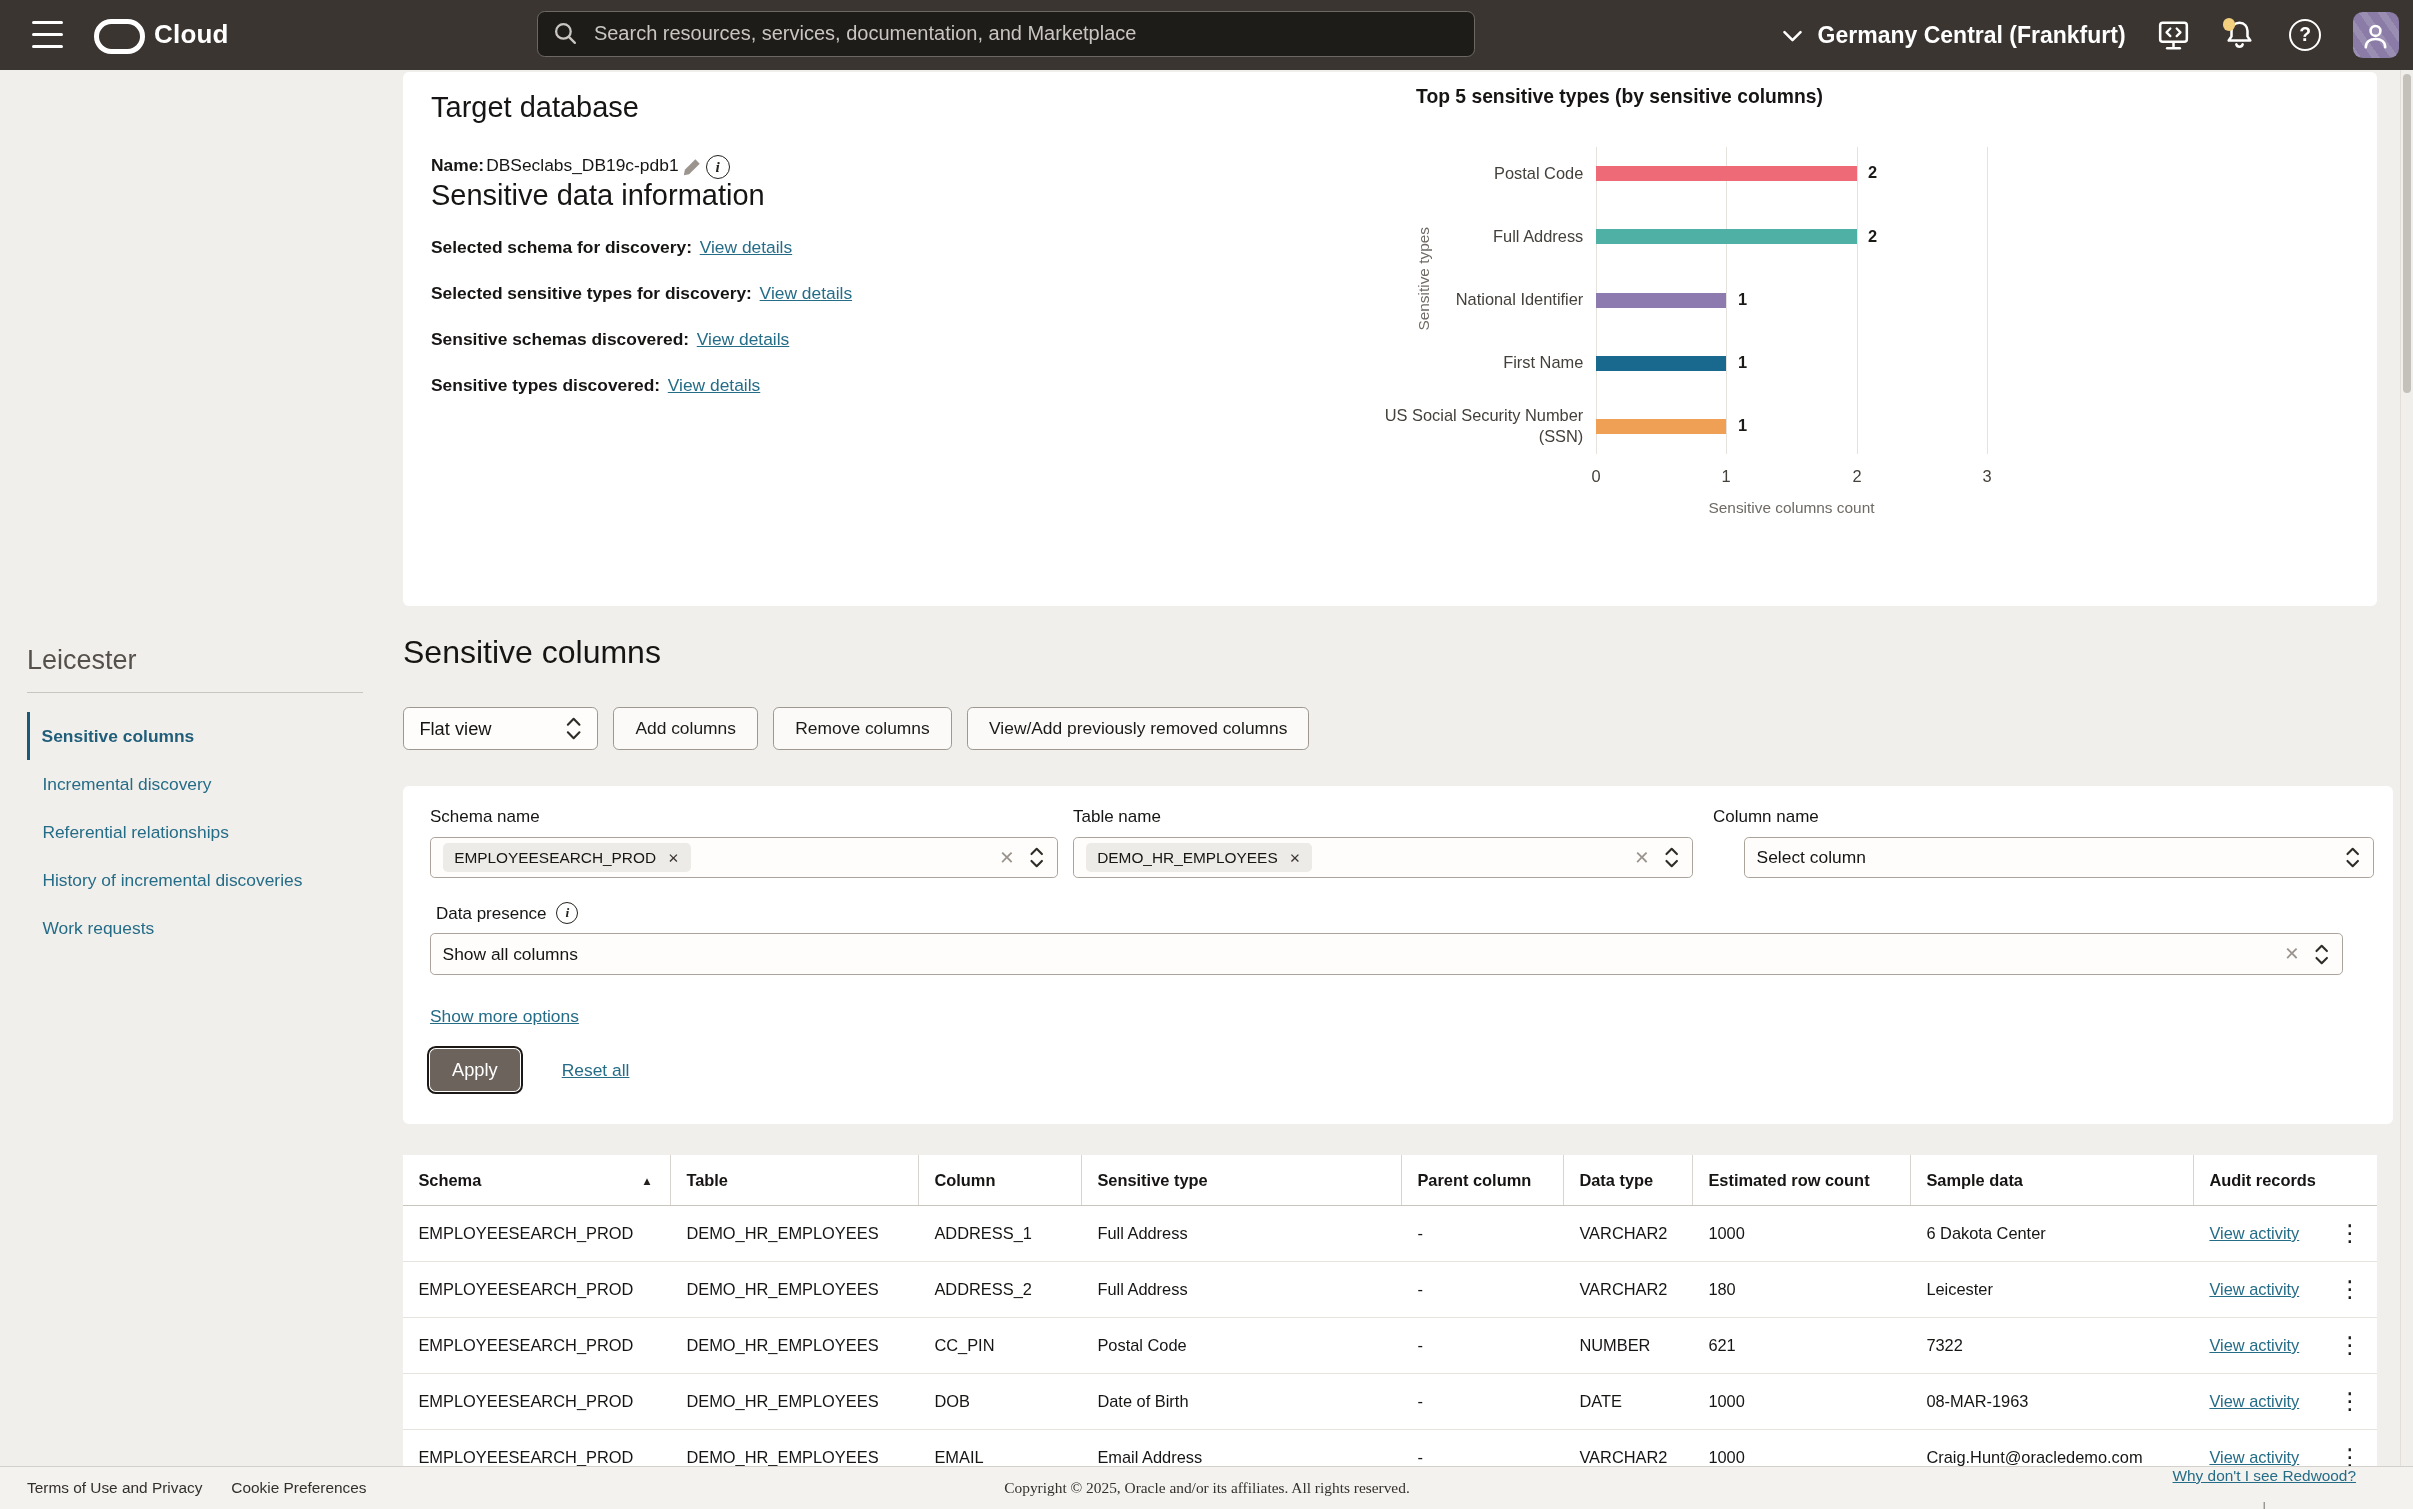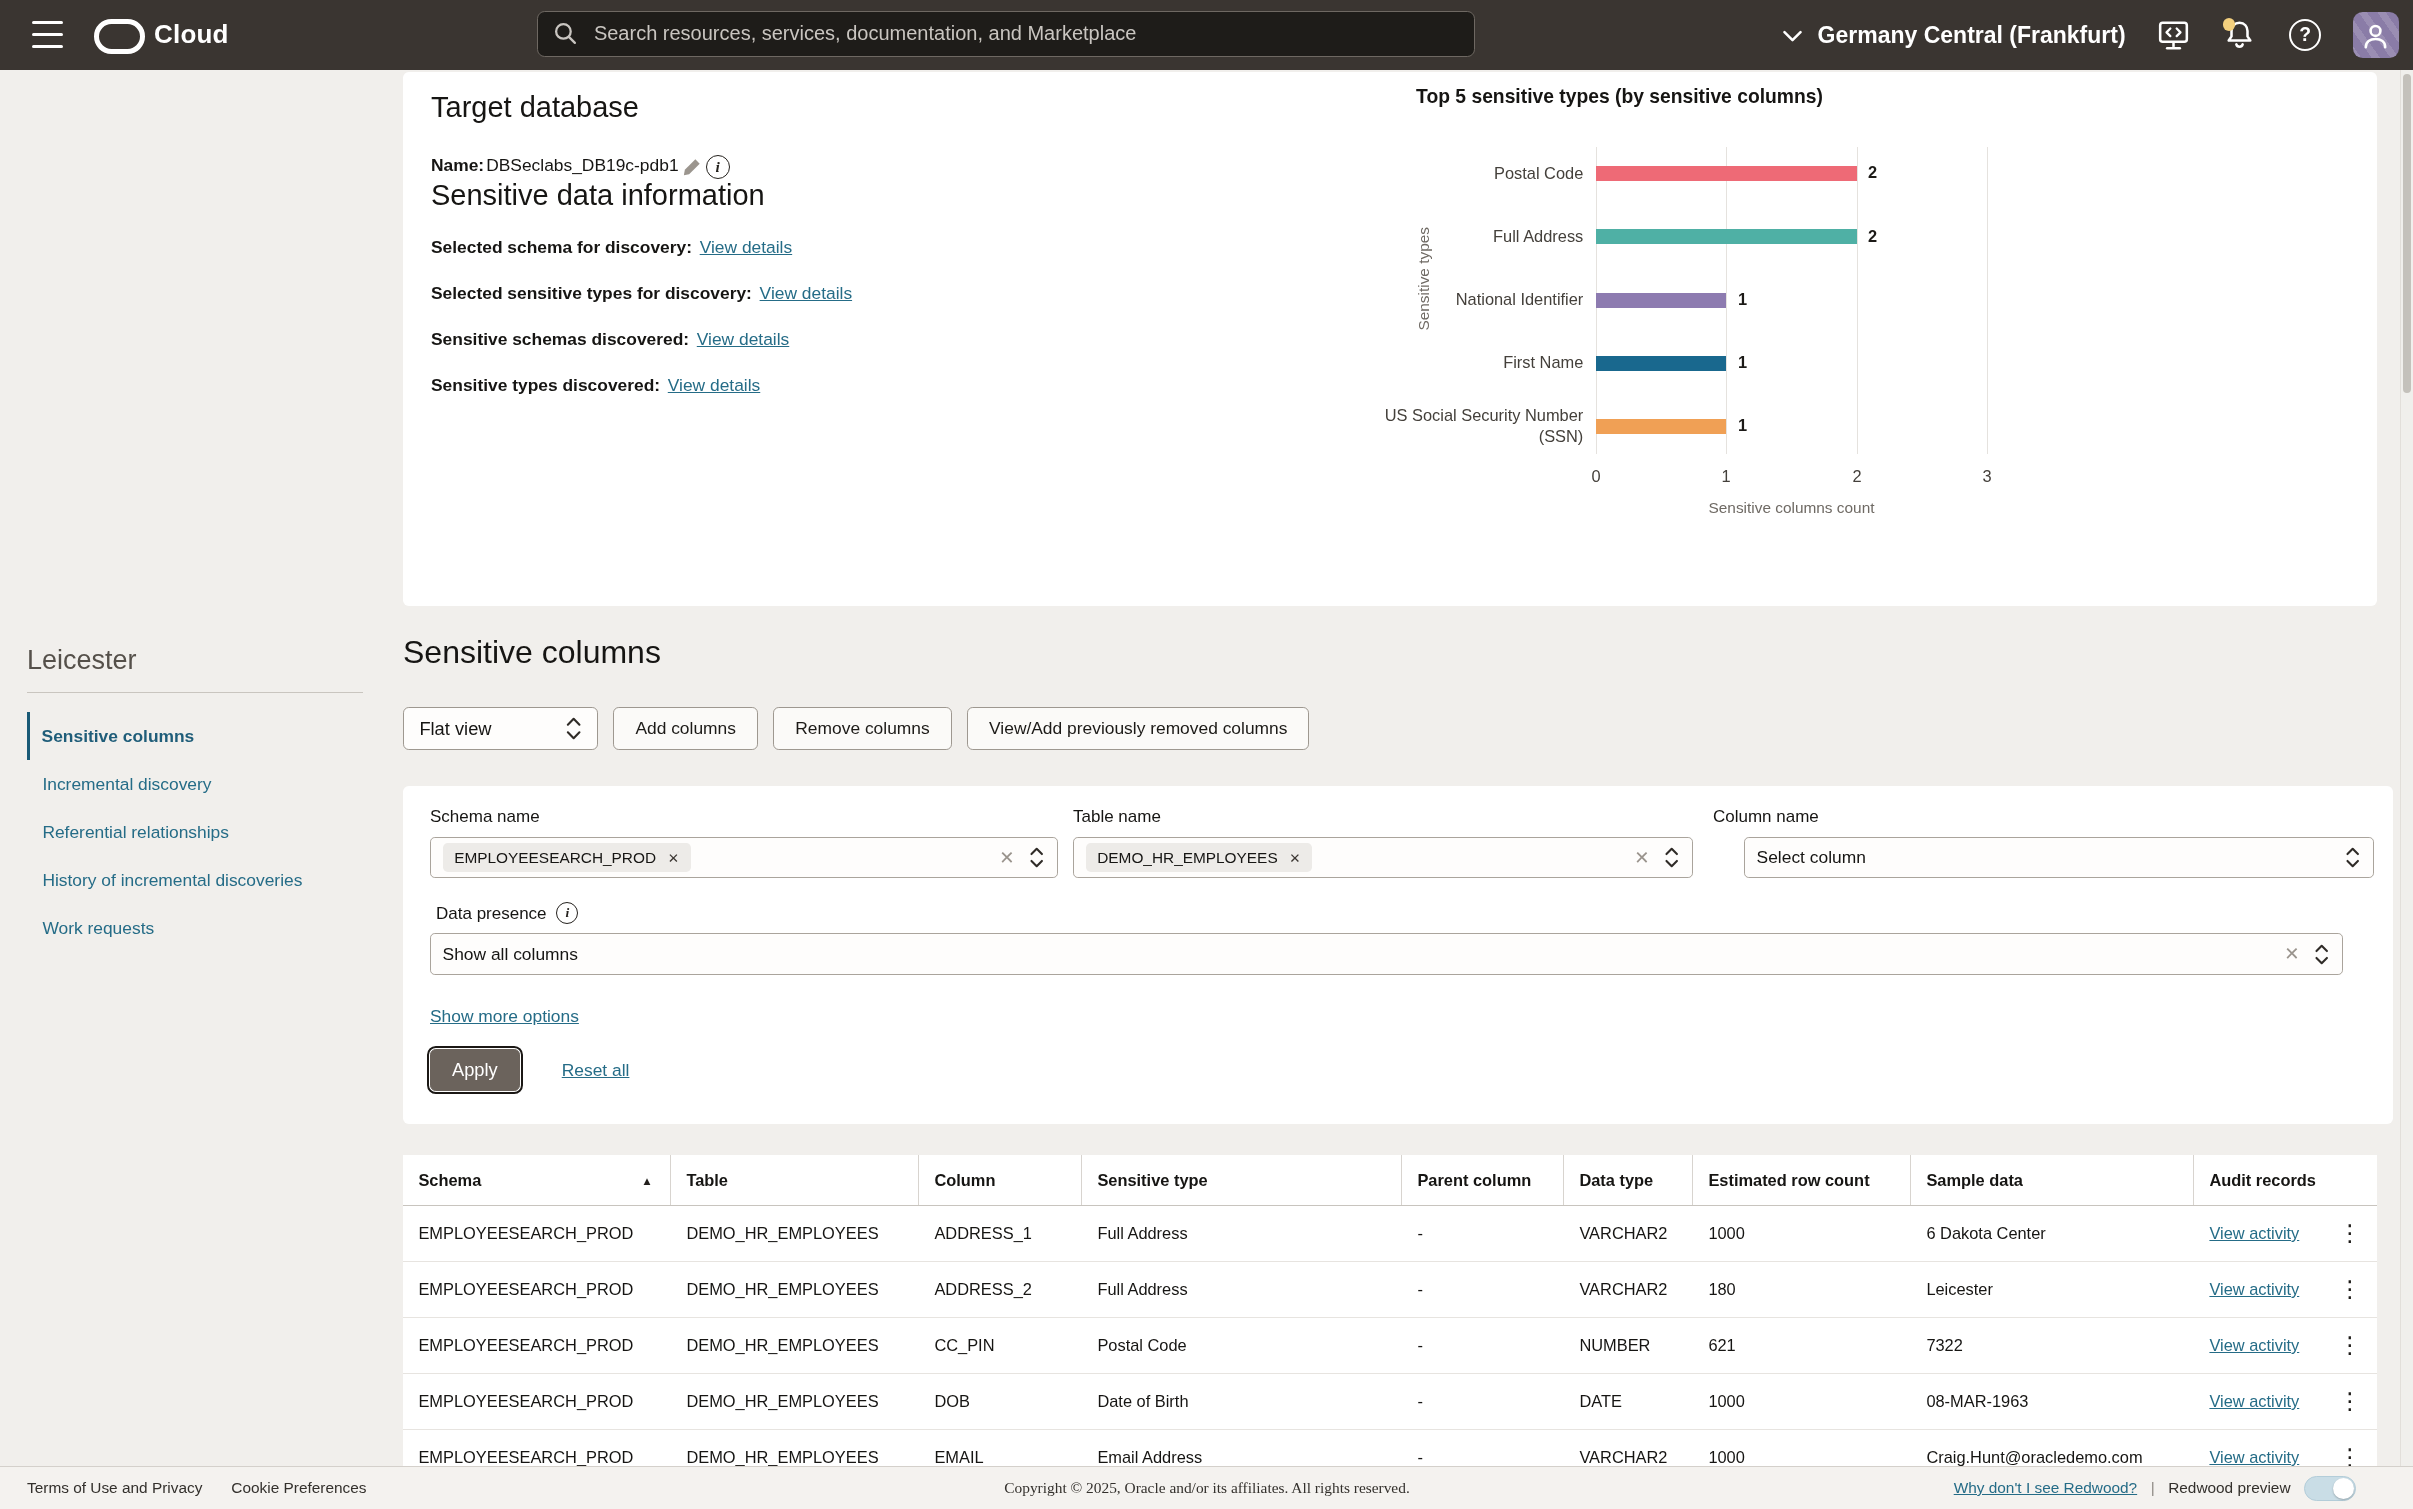--- a/index.html
+++ b/index.html
@@ -78,21 +78,21 @@
   .sort{font-size:11.6px;color:#221f1c;}
   .t-row{height:55px;border-bottom:1px solid #e7e4e0;}
   .td{display:flex;align-items:center;padding:0 15.4px;font-size:16.4px;color:#161513;box-sizing:border-box;overflow:hidden;white-space:nowrap;}
   .td.audit{justify-content:space-between;padding-right:9.7px;}
   .kebab{font-size:23px;color:#1c1a17;cursor:pointer;line-height:1;padding:0 5.8px;}
   
   .footer{position:absolute;left:0;bottom:0;width:2414px;height:42px;background:#f4f2ef;border-top:1px solid #d4d0cb;z-index:40;font-size:15.4px;}
   .f-left{position:absolute;left:27px;top:0;height:42px;display:flex;align-items:center;gap:29px;}
   .f-left span{color:#33302c;cursor:pointer;}
   .f-copy{position:absolute;left:0;right:0;top:0;height:42px;display:flex;align-items:center;justify-content:center;color:#33302c;pointer-events:none;font-family:Liberation Serif, serif;}
-  .f-right{position:absolute;right:58px;top:0;height:42px;display:flex;align-items:center;gap:13.5px;}
+  .f-right{position:absolute;right:58px;top:0;height:42px;display:flex;align-items:center;gap:13.5px;flex-direction:column;}
   .f-sep{color:#8f8a84;}
   .toggle{width:52px;height:25px;border-radius:13.5px;background:#c9dde6;border:1px solid #b3cdd9;position:relative;cursor:pointer;box-sizing:border-box;}
   .toggle .knob{position:absolute;right:1px;top:1px;width:21px;height:21px;border-radius:50%;background:#fff;box-shadow:0 1px 1.9px rgba(0,0,0,.25);}
   
   .scrollbar{position:absolute;right:0;top:70px;bottom:42px;width:12.6px;background:#f0efec;border-left:1px solid #e2dfda;z-index:25;}
   .scroll-thumb{position:absolute;left:1.9px;top:3.9px;width:7.7px;height:319px;border-radius:3.9px;background:#c4c1bb;cursor:pointer;}
   svg{display:block;}
 </style>
 </head>
 <body>

